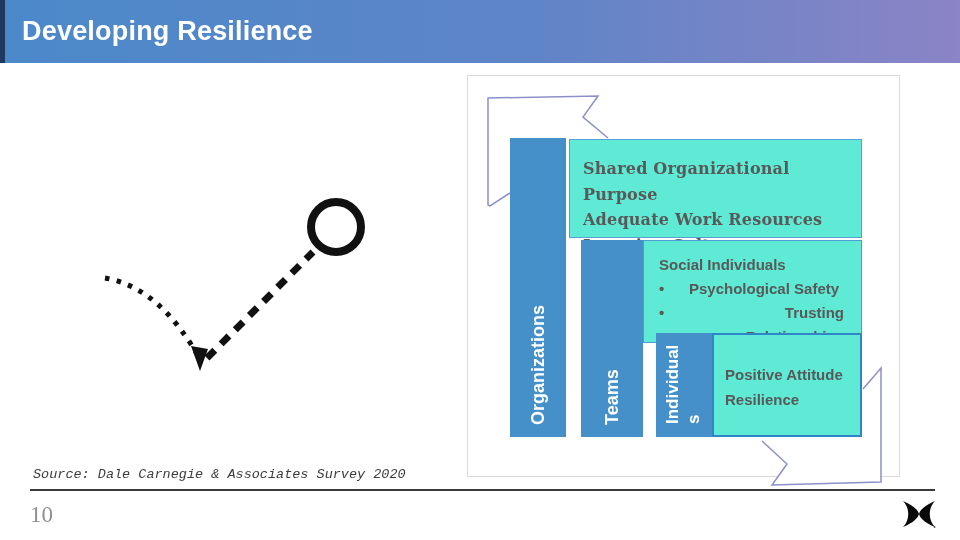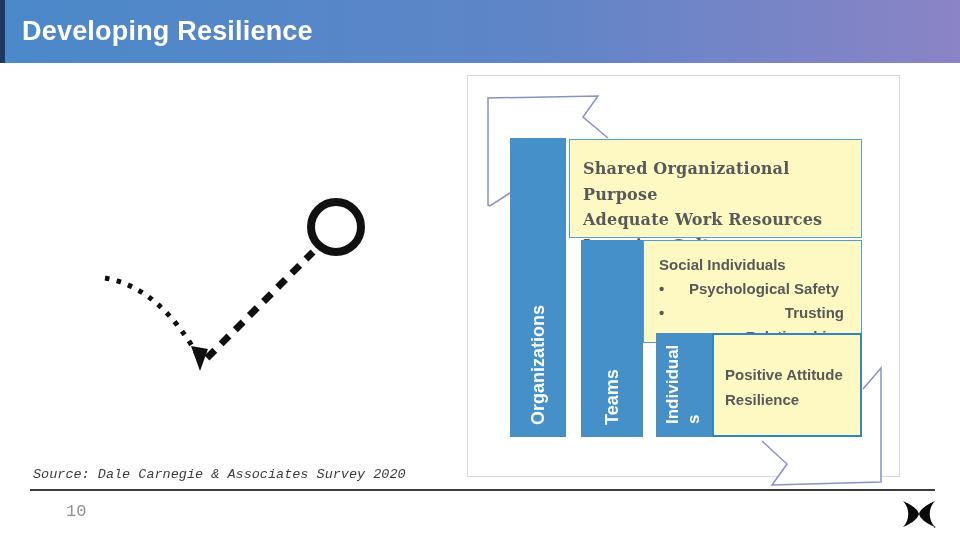--- a/index.html
+++ b/index.html
@@ -16,21 +16,21 @@
 
   
   #panel{left:467px;top:75px;width:433px;height:402px;background:#fff;border:1px solid #d9d9d9;}
   #arrows{left:0;top:0;width:960px;height:540px;pointer-events:none;}
 
   .bar{background:#4590c9;}
   #bar-org{left:510px;top:138px;width:56px;height:299px;}
   #bar-teams{left:581px;top:240px;width:62px;height:197px;}
   #bar-ind{left:656px;top:333px;width:56px;height:104px;}
 
-  .box{background:#fef9c3;color:#595959;}
+  .box{background:#5eead4;color:#595959;}
   #box-org{left:569px;top:139px;width:293px;height:99px;border:1.5px solid #55a0d6;
            padding:16px 0 0 13px;font-family:"DejaVu Serif",serif;font-weight:bold;
            font-size:16px;line-height:25.5px;letter-spacing:.2px;}
   #box-teams{left:643px;top:240px;width:219px;height:103px;border:1.5px solid #4e9cd4;
              padding:12px 0 0 15px;font-weight:bold;font-size:15px;line-height:24px;overflow:visible;}
   #box-ind{left:712px;top:333px;width:150px;height:104px;border:2.5px solid #2e86c8;
            padding:27px 16px 0 11px;font-weight:bold;font-size:15px;line-height:25px;}
 
   .bullet-row{display:flex;}
   .bullet-dot{width:30px;flex:0 0 30px;}
@@ -42,21 +42,21 @@
   #vlabel-teams{left:581px;top:437px;width:197px;height:62px;font-size:18px;line-height:62px;padding-left:12px;}
   #vlabel-ind{left:656px;top:437px;width:104px;height:56px;font-size:17px;padding:6px 0 0 13px;}
   #vlabel-ind .wrapbox{display:inline-block;width:80px;word-break:break-all;line-height:21px;}
 
   
   #bounce{left:0;top:0;width:960px;height:540px;pointer-events:none;}
 
   
   #source-note{left:33px;top:467px;font-size:13.5px;font-style:italic;color:#3d3d3d;font-family:Liberation Mono, monospace;}
   #divider{left:30px;top:489px;width:905px;height:2px;background:#3a3a3a;}
-  #page-number{left:30px;top:502px;font-size:17px;color:#909090;font-family:Liberation Mono, monospace;margin-left:36px;}
+  #page-number{left:30px;top:502px;font-size:23px;color:#909090;font-family:Liberation Serif, serif;}
   #logo{left:902px;top:500px;width:34px;height:28px;}
 </style>
 </head>
 <body>
 
 <div class="abs" id="header">
   <div class="abs" id="header-accent"></div>
   <div class="abs" id="slide-title">Developing Resilience</div>
 </div>
 

